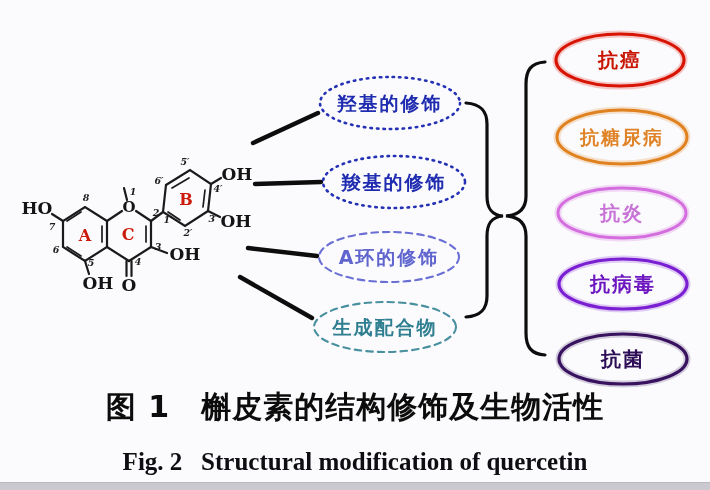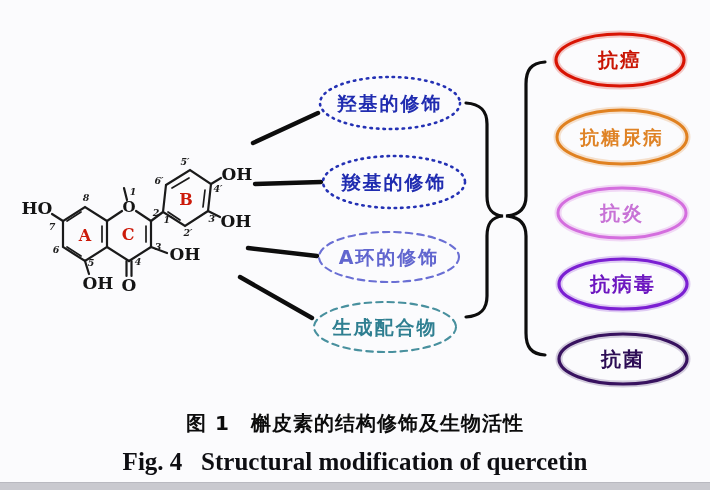--- a/index.html
+++ b/index.html
@@ -2,22 +2,22 @@
 <html><head>
 <meta charset="utf-8">
 <style>
   html,body{margin:0;padding:0;}
   body{width:710px;height:490px;background:#fbfbfd;overflow:hidden;
        font-family:"DejaVu Sans","Liberation Sans",sans-serif;}
   .stage{position:relative;width:710px;height:490px;background:#fbfbfd;}
   svg{position:absolute;left:0;top:0;}
   .bottom-strip{position:absolute;left:0;bottom:0;width:710px;height:7px;
                 background:#c9c9cf;border-top:1px solid #b9b9c0;}
-  .caption-zh{position:absolute;left:0;top:410px;width:710px;text-align:center;
-              font-weight:bold;font-size:20px;letter-spacing:1px;color:#0c0c0c;
+  .caption-zh{position:absolute;left:0;top:387px;width:710px;text-align:center;
+              font-weight:bold;font-size:30px;letter-spacing:1px;color:#0c0c0c;
               white-space:pre;font-family:"DejaVu Sans",sans-serif;}
   .caption-en{position:absolute;left:0;top:448px;width:710px;text-align:center;
               font-weight:bold;font-size:25px;color:#0e0e12;white-space:pre;
               font-family:"Liberation Serif","DejaVu Serif",serif;}
   text.chem{font-family:"DejaVu Serif","Liberation Serif",serif;font-weight:bold;
             fill:#141414;}
   text.locant{font-family:"DejaVu Serif","Liberation Serif",serif;font-style:italic;
               font-weight:bold;font-size:9.5px;fill:#1c1c1c;}
   text.ringletter{font-family:"DejaVu Serif","Liberation Serif",serif;font-weight:bold;
                   font-size:16px;}
@@ -150,16 +150,16 @@
     <text class="nodezh" x="623" y="291" font-size="20" text-anchor="middle" fill="#6d17c0">抗病毒</text>
   </g>
   <g>
     <ellipse cx="623" cy="359" rx="64" ry="25" fill="none" stroke-width="7" opacity="0.2" stroke="#38125f"></ellipse>
     <ellipse cx="623" cy="359" rx="64" ry="25" fill="none" stroke-width="3.2" stroke="#38125f"></ellipse>
     <text class="nodezh" x="623" y="366" font-size="20" text-anchor="middle" fill="#2d0d55">抗菌</text>
   </g>
 </svg>
 
 <div class="caption-zh">图 1　槲皮素的结构修饰及生物活性</div>
-<div class="caption-en">Fig. 4   Structural modification of quercetin</div>
+<div class="caption-en">Fig. 2   Structural modification of quercetin</div>
 <div class="bottom-strip"></div>
 
 </div>
 
 </body></html>

